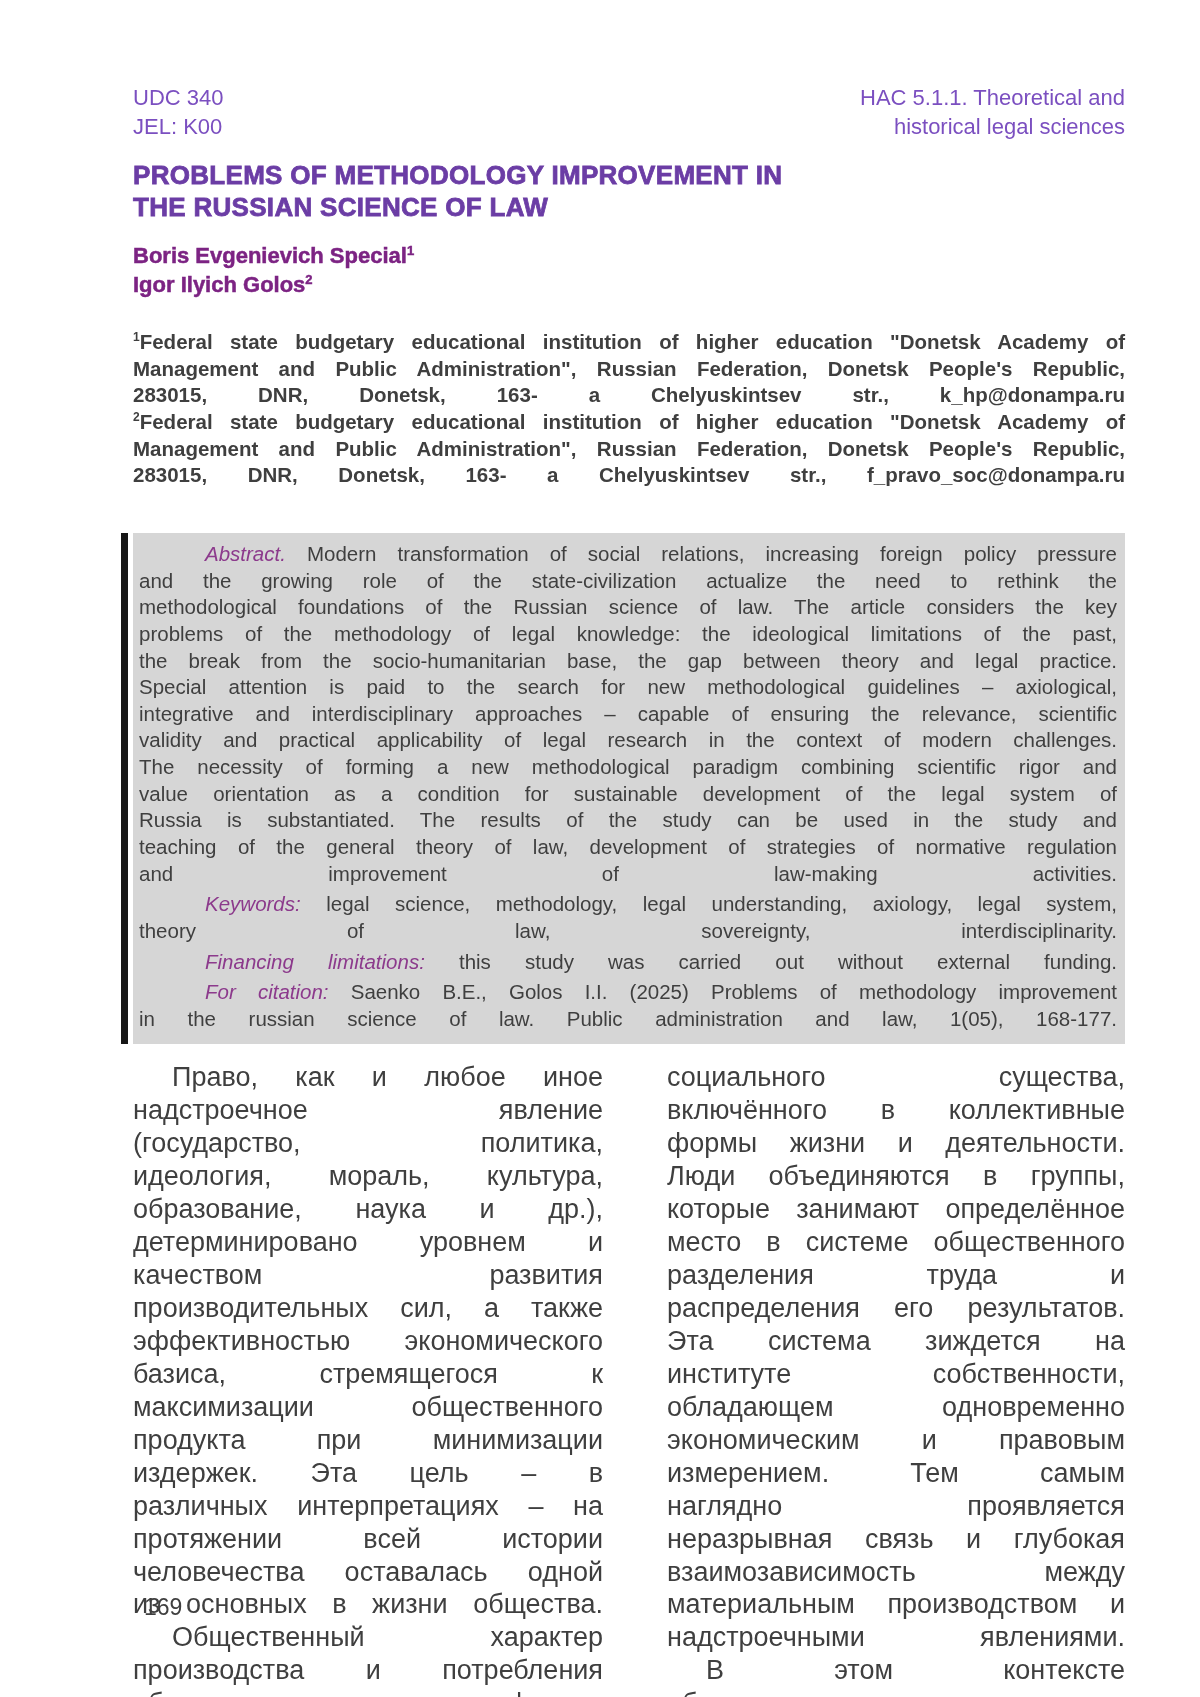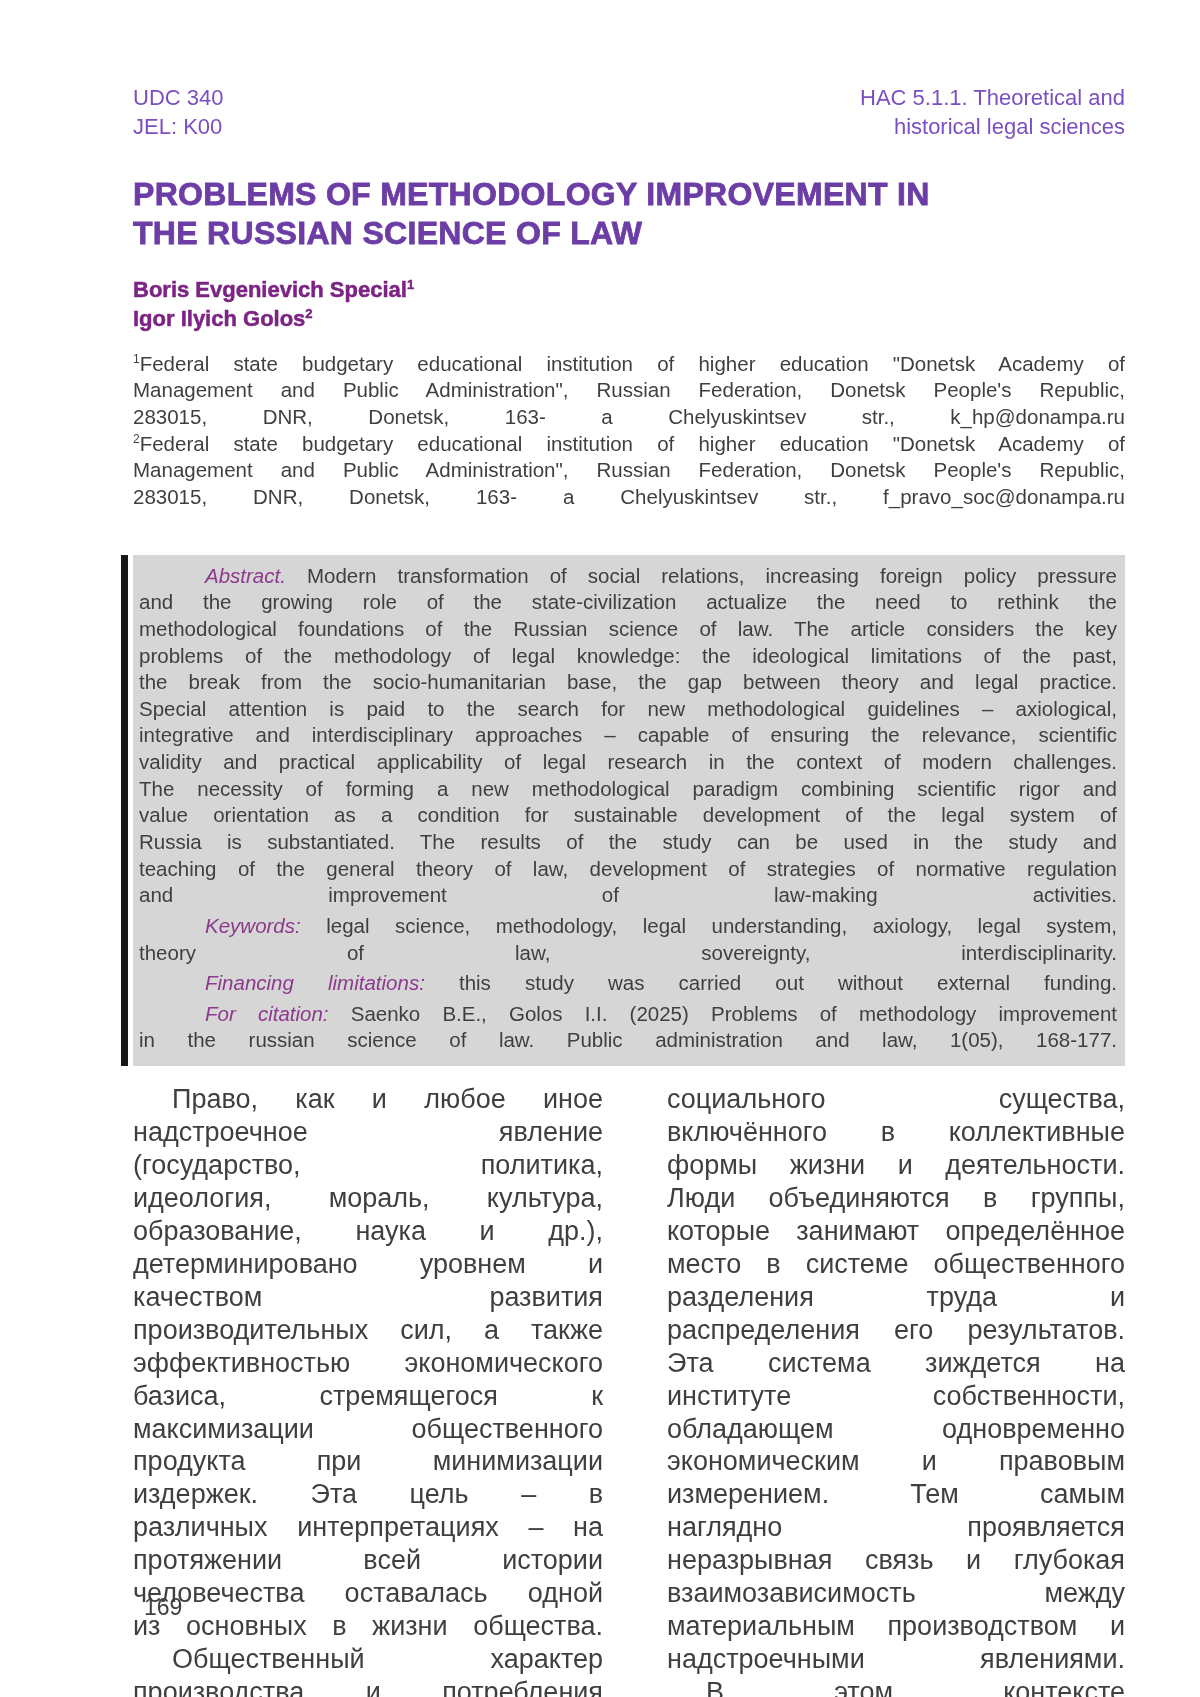--- a/index.html
+++ b/index.html
@@ -14,30 +14,30 @@
     padding:84px 75px 0 133px;
   }
   
   .topbar{display:flex;justify-content:space-between;align-items:center;
     color:var(--accent-light-purple,#7b4fc0);font-size:22px;line-height:1.3;font-weight:400;}
   .topbar .hac{text-align:right;}
 
   
   .title{color:var(--accent-purple,#6b3da5);font-weight:bold;
     -webkit-text-stroke:0.8px var(--accent-purple,#6b3da5);
-    font-size:32px;line-height:1.22;margin-top:34px;letter-spacing:0.3px;}
+    font-size:26px;line-height:1.22;margin-top:19px;letter-spacing:0.3px;}
 
   
   .authors{margin-top:14px;color:var(--accent-magenta,#7c2383);font-weight:bold;
     -webkit-text-stroke:0.5px var(--accent-magenta,#7c2383);
     font-size:22px;line-height:1.32;}
   .authors sup{font-size:13px;}
 
   
-  .affiliations{margin-top:18px;font-size:20.5px;line-height:1.3;}
+  .affiliations{margin-top:30px;font-size:20.5px;line-height:1.3;font-weight:bold;}
   .affiliations p{margin:0;text-align:justify;text-align-last:justify;word-spacing:11px;}
   .affiliations sup{font-size:12px;}
 
   
   .abstract-block{position:relative;margin-top:44px;}
   .abstract-bar{position:absolute;left:-12px;top:0;bottom:0;width:7px;
     background:var(--bar-black,#161616);}
   .abstract-body{background:var(--abstract-bg,#d6d6d6);padding:4px 4px 8px 2px;
     font-size:20.5px;line-height:1.3;}
   .abstract-body p{margin:4px;text-align:justify;text-align-last:justify;

